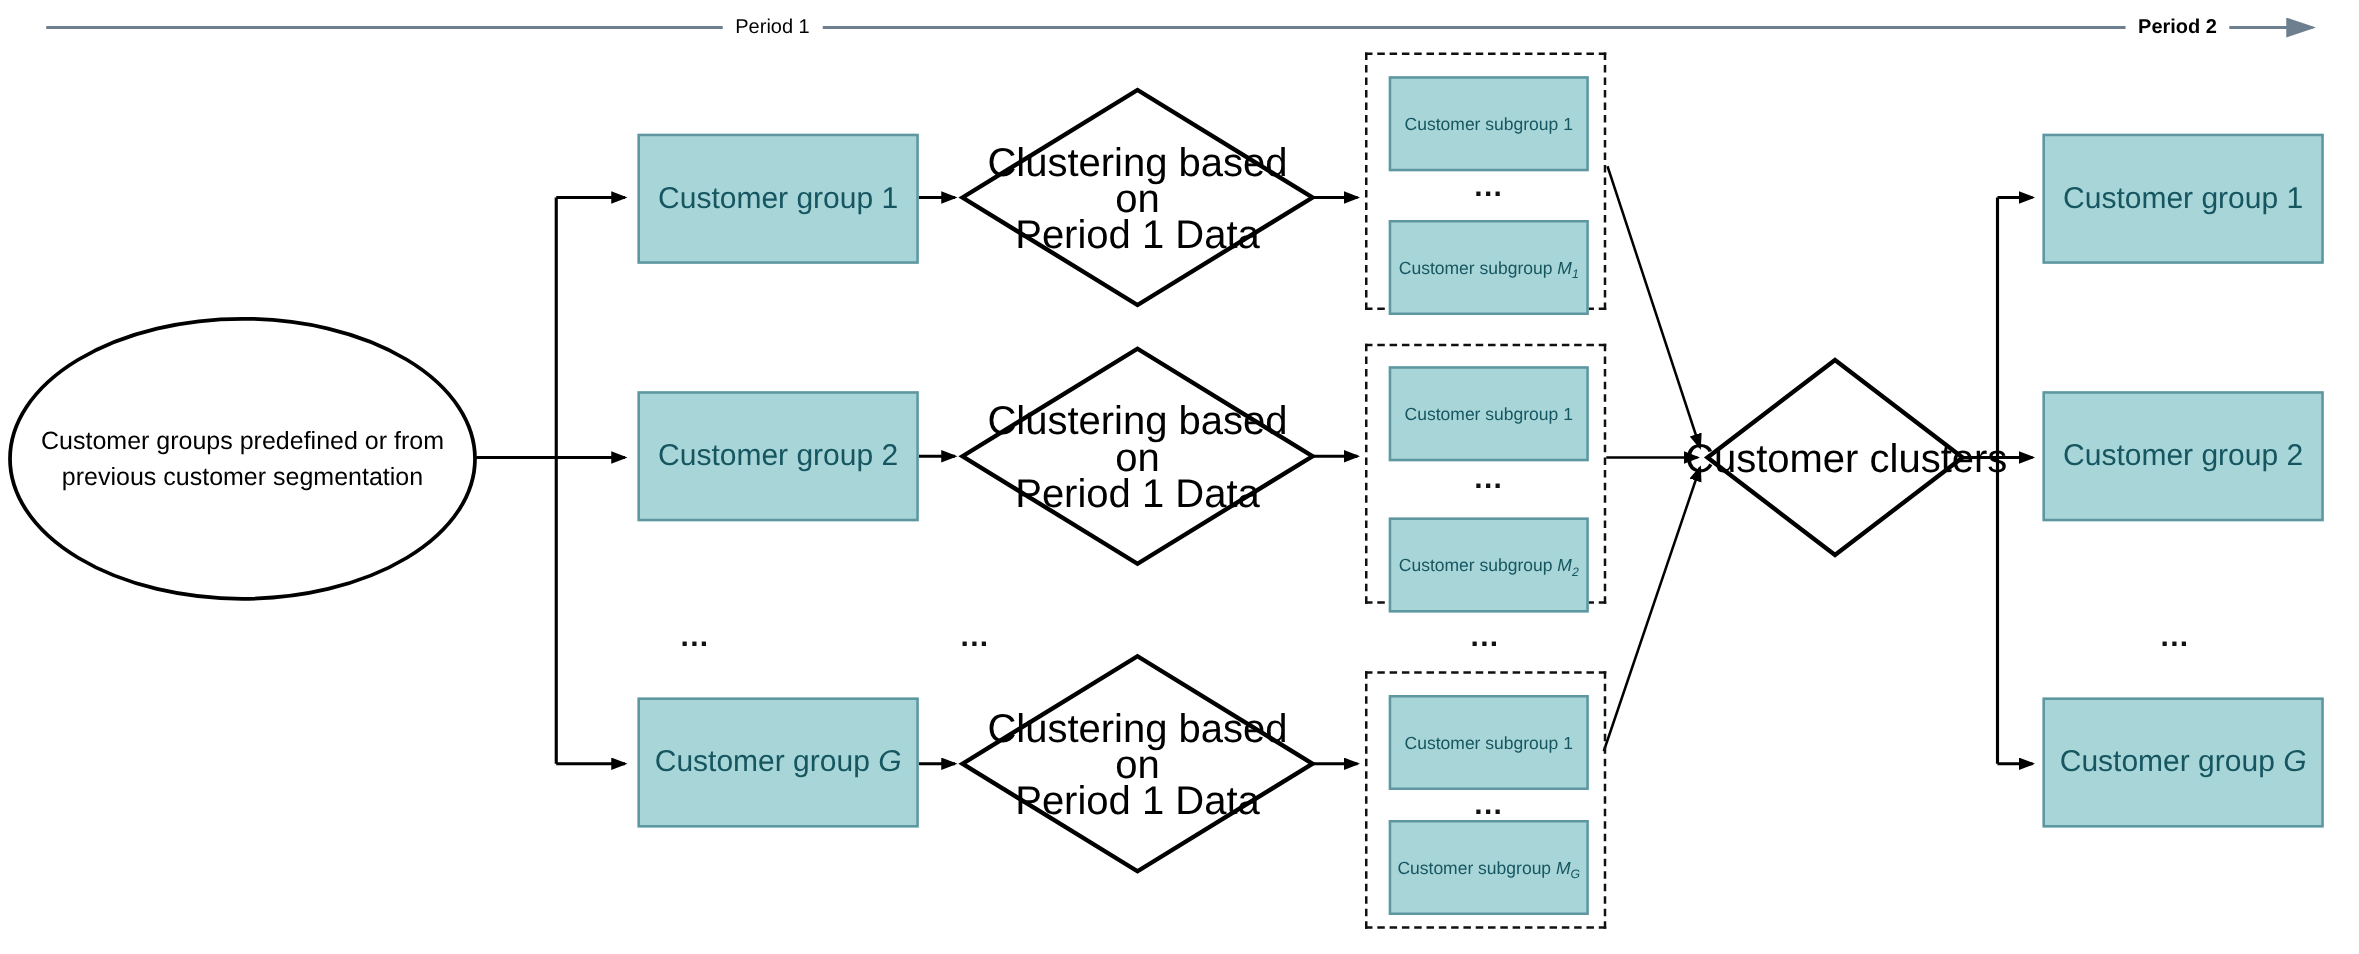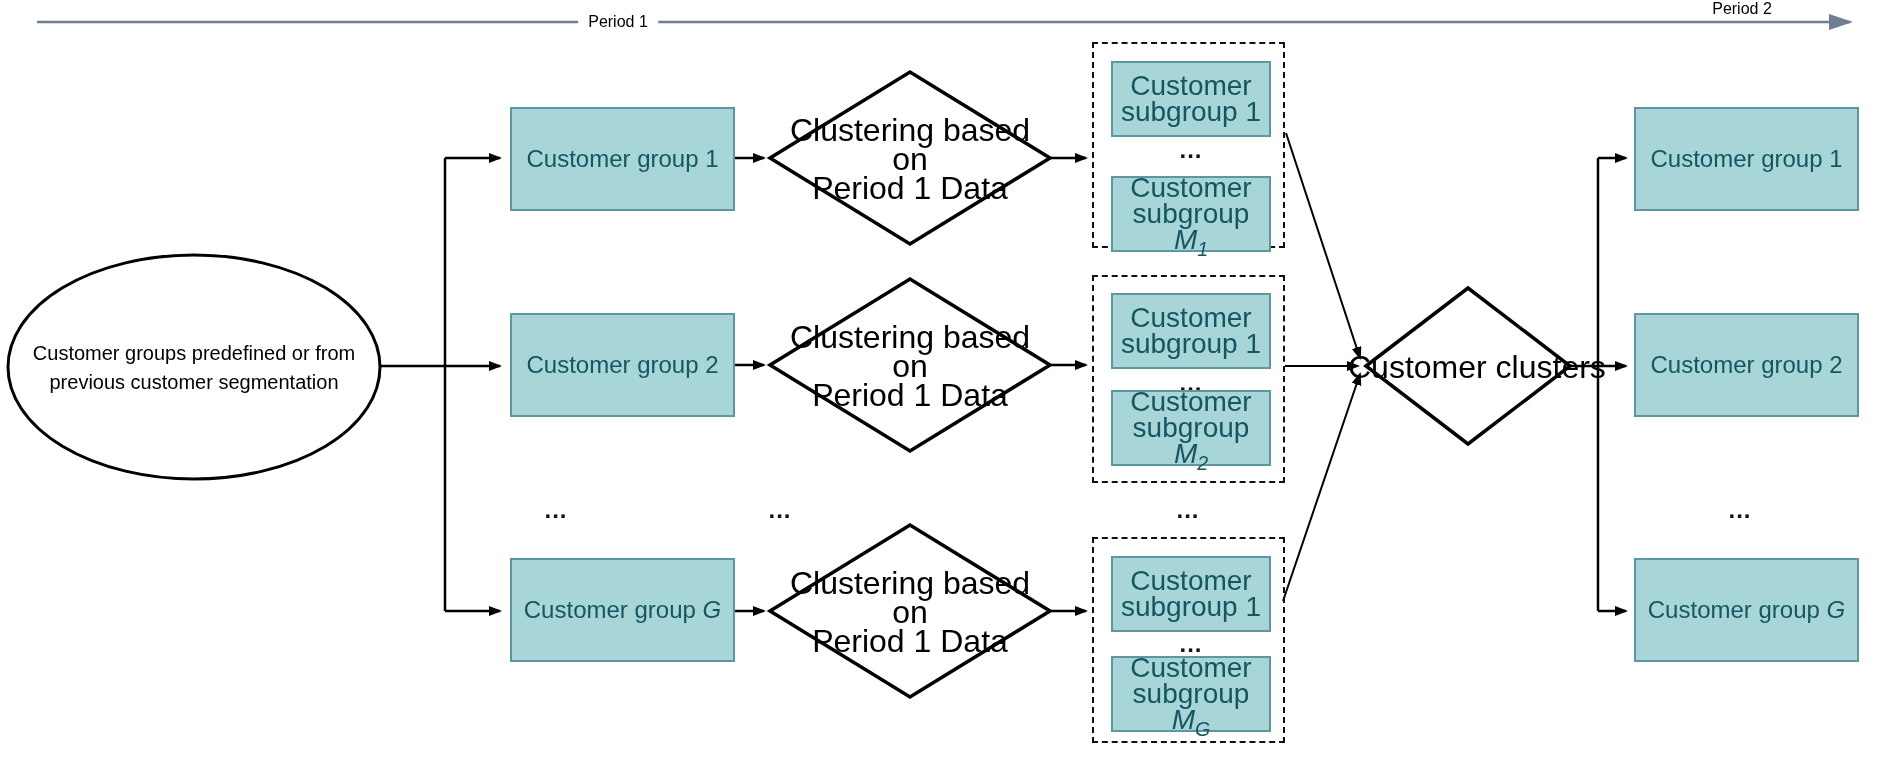--- a/index.html
+++ b/index.html
@@ -6,21 +6,21 @@
   #stage{position:relative;width:1887px;height:763px;background:#ffffff;overflow:hidden;
          font-family:"Liberation Sans", sans-serif;color:#000;}
   #wires{position:absolute;left:0;top:0;width:1887px;height:763px;}
   .plabel{position:absolute;transform:translate(-50%,-50%);background:#fff;padding:0 10px;
           font-size:16px;white-space:nowrap;}
   .gbox{position:absolute;width:225px;height:104px;background:#a8d5d8;border:2px solid #5f97a0;
         box-sizing:border-box;display:flex;align-items:center;justify-content:center;
         font-size:24px;color:#155660;}
   .sbox{position:absolute;left:1111px;width:160px;height:76px;background:#a8d5d8;border:2px solid #5f97a0;
         box-sizing:border-box;display:flex;align-items:center;justify-content:center;
-        font-size:28px;line-height:26px;color:#155660;text-align:center;padding:0 4px;}
+        font-size:14px;line-height:26px;color:#155660;text-align:center;padding:0 4px;}
   .dashc{position:absolute;left:1092px;width:193px;border:2px dashed #111;box-sizing:border-box;background:transparent;}
   .dlabel{position:absolute;transform:translate(-50%,-50%);width:280px;text-align:center;
           font-size:32px;line-height:29px;}
   .elabel{position:absolute;transform:translate(-50%,-50%);width:360px;text-align:center;
           font-size:20px;line-height:29px;}
   .dots{position:absolute;transform:translate(-50%,-50%);font-size:24px;font-weight:bold;
         letter-spacing:1px;color:#111;}
   i{font-style:italic;}
   sub{font-size:0.7em;font-style:italic;line-height:0;}
 </style>
@@ -64,21 +64,21 @@
     <line x1="1598" y1="611" x2="1626" y2="611" stroke="#000" stroke-width="2.5" marker-end="url(#arr)"></line>
 
     <ellipse cx="194" cy="367" rx="186" ry="112" fill="#fff" stroke="#000" stroke-width="3"></ellipse>
     <polygon points="770,158 910,72 1050,158 910,244" fill="#fff" stroke="#000" stroke-width="3.5"></polygon>
     <polygon points="770,365 910,279 1050,365 910,451" fill="#fff" stroke="#000" stroke-width="3.5"></polygon>
     <polygon points="770,611 910,525 1050,611 910,697" fill="#fff" stroke="#000" stroke-width="3.5"></polygon>
     <polygon points="1366,366 1468,288 1570,366 1468,444" fill="#fff" stroke="#000" stroke-width="3.5"></polygon>
   </svg>
 
   <div class="plabel" style="left:618px;top:22px;">Period 1</div>
-  <div class="plabel" style="left:1742px;top:9px;">Period 2</div>
+  <div class="plabel" style="left:1742px;top:22px;font-weight:bold;">Period 2</div>
 
   <div class="elabel" style="left:194px;top:368px;">Customer groups predefined or from previous customer segmentation</div>
 
   <div class="gbox" style="left:510px;top:107px;">
     <span><span>Customer group 1</span><i></i></span>
   </div>
   <div class="gbox" style="left:510px;top:313px;">
     <span><span>Customer group 2</span><i></i></span>
   </div>
   <div class="gbox" style="left:510px;top:558px;">
@@ -107,21 +107,21 @@
   </div>
   <div class="dots" style="left:1191px;top:150px;">...</div>
   <div class="sbox" style="top:176px;">
     <span><span>Customer subgroup </span><i>M</i><sub>1</sub></span>
   </div>
 
   <div class="sbox" style="top:293px;">
     <span><span>Customer subgroup 1</span></span>
   </div>
   <div class="dots" style="left:1191px;top:383px;">...</div>
-  <div class="sbox" style="top:390px;">
+  <div class="sbox" style="top:414px;">
     <span><span>Customer subgroup </span><i>M</i><sub>2</sub></span>
   </div>
 
   <div class="sbox" style="top:556px;">
     <span><span>Customer subgroup 1</span></span>
   </div>
   <div class="dots" style="left:1191px;top:644px;">...</div>
   <div class="sbox" style="top:656px;">
     <span><span>Customer subgroup </span><i>M</i><sub>G</sub></span>
   </div>

